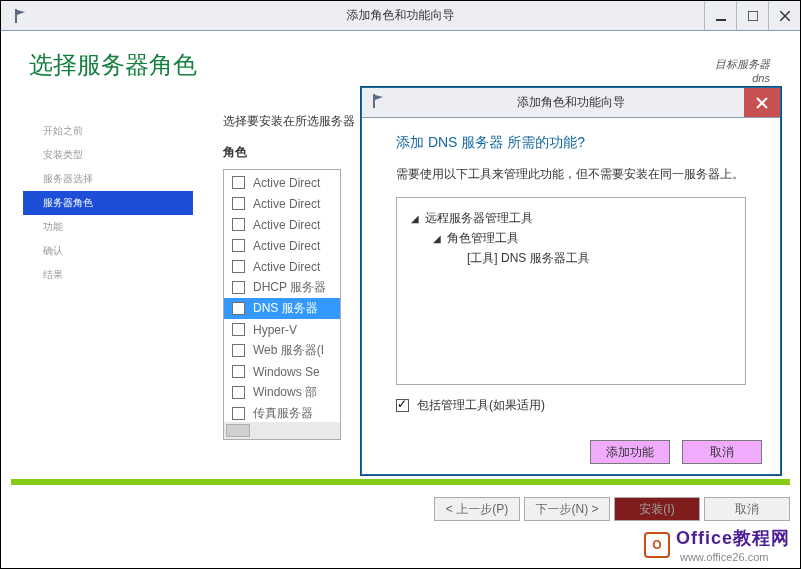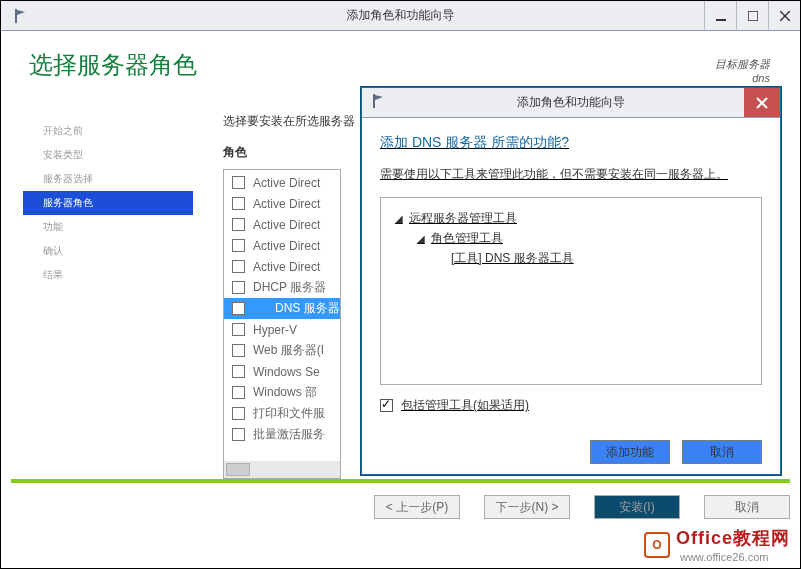--- a/index.html
+++ b/index.html
@@ -79,71 +79,71 @@
     margin-top: 32px;
   }
   .content-col .instr {
     color: #333; font-size: 12px; margin-bottom: 14px;
   }
   .roles-label {
     font-weight: bold; font-size: 12px; margin-bottom: 8px; color: #333;
   }
   .roles-box {
     width: 118px;
-    height: 310px;
+    height: 271px;
     border: 1px solid #acacac;
     overflow: hidden;
     padding: 2px 0;
     position: relative;
     background:#fff;
   }
   .role-row {
     display: flex; align-items: center;
     height: 21px; padding-left: 8px;
     color: #666; font-size: 12px;
     white-space: nowrap;
   }
   .role-row .cb {
     width: 13px; height: 13px;
     border: 1px solid #707070;
     margin-right: 8px;
     flex: none;
     background:#fff;
   }
   .role-row.selected {
-    background: #3399ff; color: #fff; gap: 22px;
+    background: #3399ff; color: #fff;
   }
   .roles-box .hscroll {
     position: absolute; left: 0; right: 0; bottom: 0; height: 17px;
     background: #e9e9e9;
     display: flex; align-items: center;
   }
   .hscroll .thumb {
     margin-left: 2px; width: 24px; height: 13px;
     background: #cfcfcf; border: 1px solid #b0b0b0;
   }
   
   .footer {
     position: absolute;
     left: 10px; right: 10px; bottom: 4px;
-    border-top: 4px solid #84cc16;
+    border-top: 6px solid #84cc16;
     padding-top: 12px;
-    display: flex; justify-content: flex-end; gap: 24px;
+    display: flex; justify-content: flex-end; gap: 4px;
     height: 48px;
   }
   .wiz-btn {
     min-width: 86px; height: 24px;
     border: 1px solid #acacac;
     background: #f0f0f0;
     color: #666;
     font-size: 12px;
     display:flex;align-items:center;justify-content:center;
     padding: 0 10px;
   }
-  .wiz-btn.disabled { color: #a0a0a0; background: #0c4a6e; text-align: center;}
+  .wiz-btn.disabled { color: #a0a0a0; background: #7f1d1d; text-align: center;}
   
   .dialog {
     position: absolute;
     left: 360px; top: 86px;
     width: 420px; height: 388px;
     background: #fff;
     border: 1px solid #1b6fa5;
     box-shadow: 0 0 0 1px #0c4f7a;
   }
   .dialog .d-titlebar {
@@ -154,21 +154,21 @@
   .dialog .d-titlebar .title {
     position: absolute; left:0; right:0; text-align:center;
     font-size:12px; color:#333;
   }
   .dialog .d-close {
     position:absolute; right:0; top:0; width:36px; height:100%;
     background:#c75050; color:#fff;
     display:flex;align-items:center;justify-content:center;
     font-weight:bold; font-family:"Segoe UI Symbol";
   }
-  .dialog .d-body { padding: 12px 18px; text-decoration: underline; }
+  .dialog .d-body { padding: 12px 34px; }
   .dialog .d-heading {
     color:#1468a0; font-size:14px; margin: 4px 0 14px 0;
   }
   .dialog .d-text { font-size:12px; color:#333; margin-bottom:14px;}
   .dialog .tree-box {
     border:1px solid #acacac;
     height: 188px;
     padding: 10px 14px;
     font-size:12px; color:#333;
     background:#fff;
@@ -191,32 +191,32 @@
   .include-row .cb.checked::after {
     content:"✓"; position:absolute; top:-3px; left:0;
     font-size:12px; color:#000;
   }
   .dialog .d-footer {
     display:flex; justify-content:flex-end; gap:12px;
     padding: 0 18px; margin-top:14px;
   }
   .d-btn {
     min-width:80px; height:24px;
-    border:1px solid #7a7a7a; background:#3b82f6;
+    border:1px solid #7a7a7a; background:#f0abfc;
     font-size:12px; color:#333;
     display:flex;align-items:center;justify-content:center;
   }
   .d-btn.primary { border:1px solid #7a7a7a; }
   
   .watermark {
     position:absolute; right:10px; bottom:4px;
     display:flex; align-items:center; gap:6px;
     font-size:12px;
   }
-  .watermark .big { color:#b91c1c; font-size:18px; font-weight:bold; letter-spacing:1px;}
+  .watermark .big { color:#4c1d95; font-size:18px; font-weight:bold; letter-spacing:1px;}
   .watermark .small { color:#888; font-size:11px; margin-left:4px;}
   .watermark .logo {
     width:26px;height:26px;border:2px solid #c94f17;border-radius:4px;
     display:flex;align-items:center;justify-content:center;
     color:#c94f17; font-weight:bold;
   }
 </style>
 </head>
 <body>
 
@@ -305,20 +305,24 @@
           <span class="cb"></span>
           <span>Web 服务器(I</span>
         </div>
       <div class="role-row">
           <span class="cb"></span>
           <span>Windows Se</span>
         </div>
       <div class="role-row">
           <span class="cb"></span>
           <span>Windows 部</span>
+        </div>
+      <div class="role-row">
+          <span class="cb"></span>
+          <span>传真服务器</span>
         </div>
       <div class="role-row">
           <span class="cb"></span>
           <span>打印和文件服</span>
         </div>
       <div class="role-row">
           <span class="cb"></span>
           <span>批量激活服务</span>
         </div>
       <div class="hscroll">

